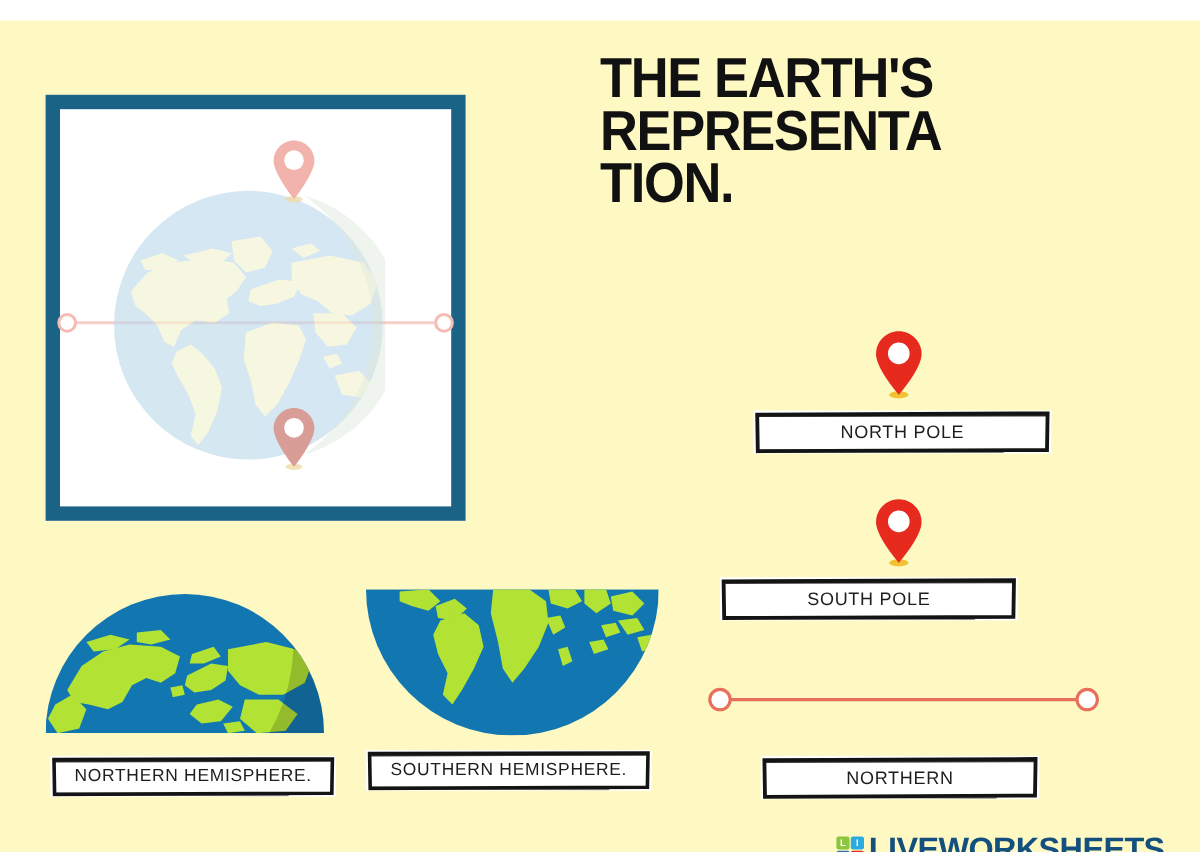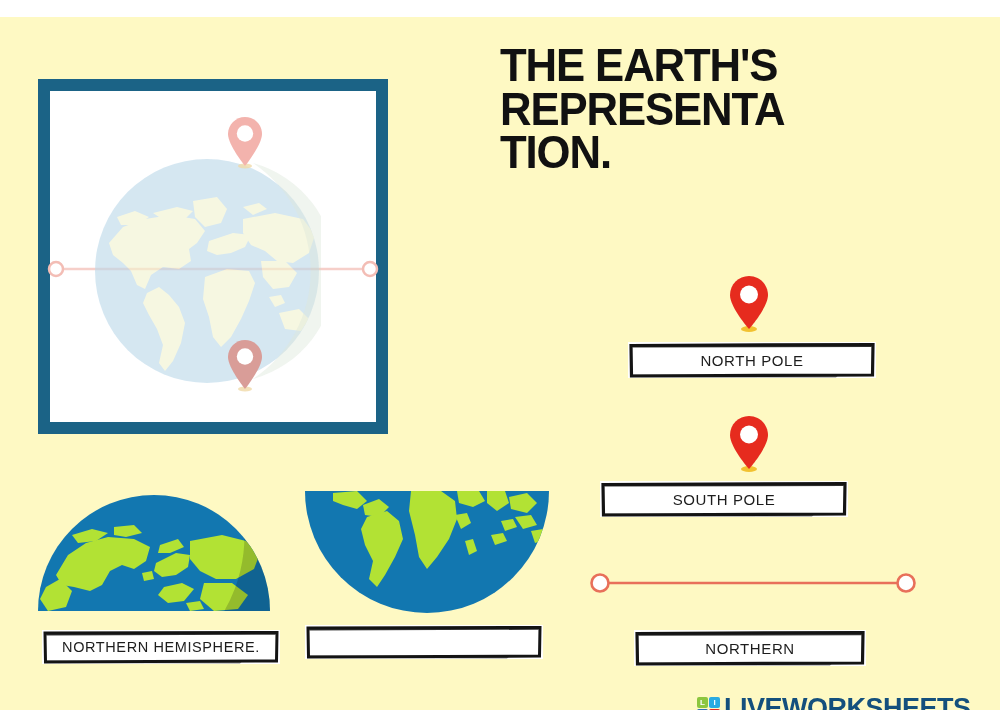--- a/index.html
+++ b/index.html
@@ -395,20 +395,21 @@
     </svg>
     <span class="box-label">NORTHERN HEMISPHERE.</span>
   </div>
 
   <div class="answer-box" id="box-southern">
     <svg class="brush" viewBox="0 0 238 34" preserveAspectRatio="none">
       <path d="M3 3 L235 2.5 L234.5 31 L3.5 32 Z" fill="none" stroke="#141414" stroke-width="3" stroke-linejoin="miter"></path>
       <path d="M4 2.4 L234 2 L233.6 4.8 L4.4 5.4 Z" fill="#141414" opacity="0.85"></path>
       <path d="M5 30.6 L204 31.4 L202 33.6 L5.6 33 Z" fill="#141414" opacity="0.5"></path>
     </svg>
+    <span class="box-label">SOUTHERN HEMISPHERE.</span>
   </div>
 
   <div id="lw-logo">
     <div id="lw-tiles">
       <div class="lw-tile" style="background: rgb(140, 198, 62);">L</div>
       <div class="lw-tile" style="background: rgb(41, 171, 226);">I</div>
       <div class="lw-tile" style="background: rgb(46, 111, 183);">V</div>
       <div class="lw-tile" style="background: rgb(224, 43, 39);">E</div>
     </div>
     <div id="lw-wordmark">LIVEWORKSHEETS</div>

